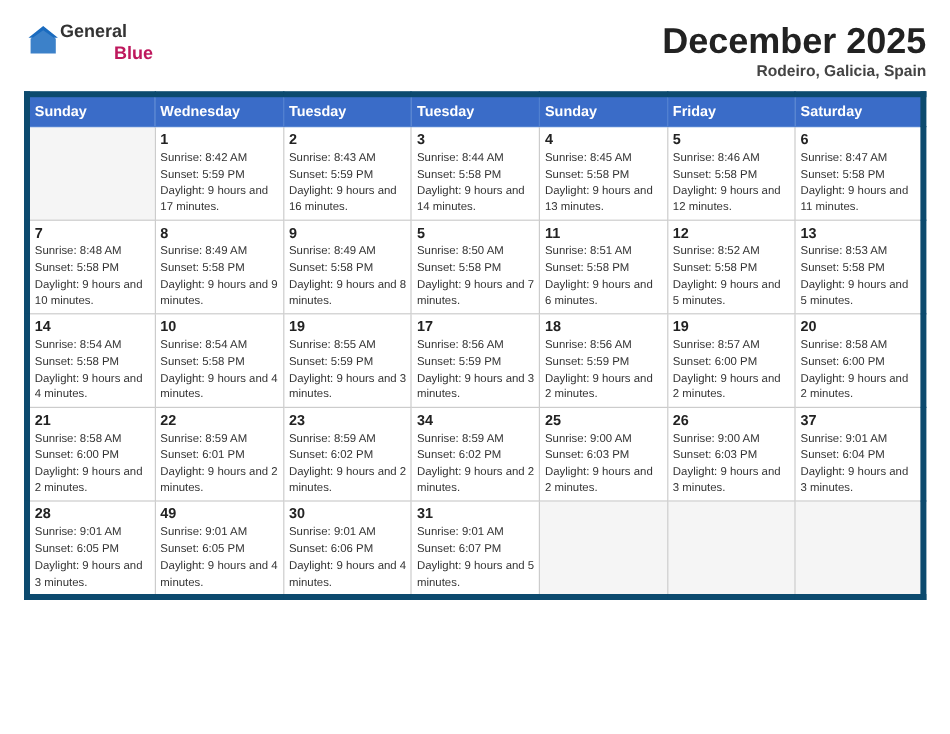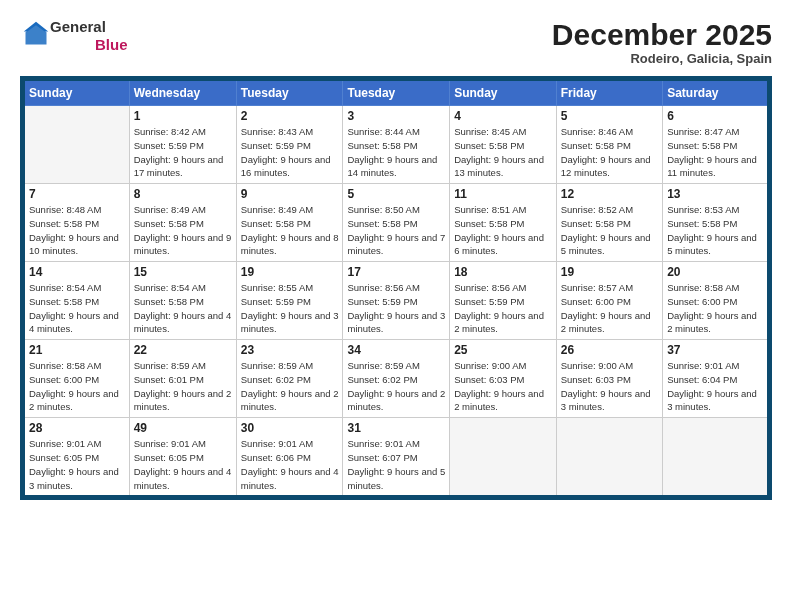--- a/index.html
+++ b/index.html
@@ -189,21 +189,21 @@
             <span class="day-number">13</span>
             <div class="day-info">Sunrise: 8:53 AM<br>Sunset: 5:58 PM<br>Daylight: 9 hours and 5 minutes.</div>
           </td>
         </tr>
         <tr class="week-row">
           <td>
             <span class="day-number">14</span>
             <div class="day-info">Sunrise: 8:54 AM<br>Sunset: 5:58 PM<br>Daylight: 9 hours and 4 minutes.</div>
           </td>
           <td>
-            <span class="day-number">15</span>
+            <span class="day-number">10</span>
             <div class="day-info">Sunrise: 8:54 AM<br>Sunset: 5:58 PM<br>Daylight: 9 hours and 4 minutes.</div>
           </td>
           <td>
             <span class="day-number">19</span>
             <div class="day-info">Sunrise: 8:55 AM<br>Sunset: 5:59 PM<br>Daylight: 9 hours and 3 minutes.</div>
           </td>
           <td>
             <span class="day-number">17</span>
             <div class="day-info">Sunrise: 8:56 AM<br>Sunset: 5:59 PM<br>Daylight: 9 hours and 3 minutes.</div>
           </td>

